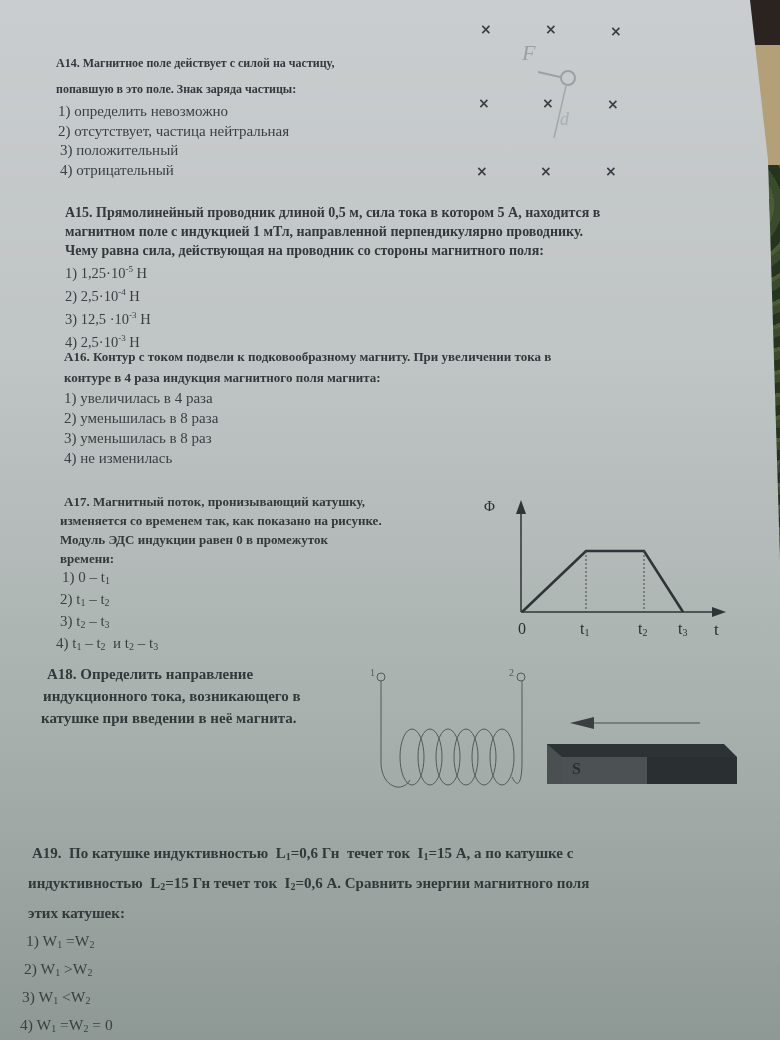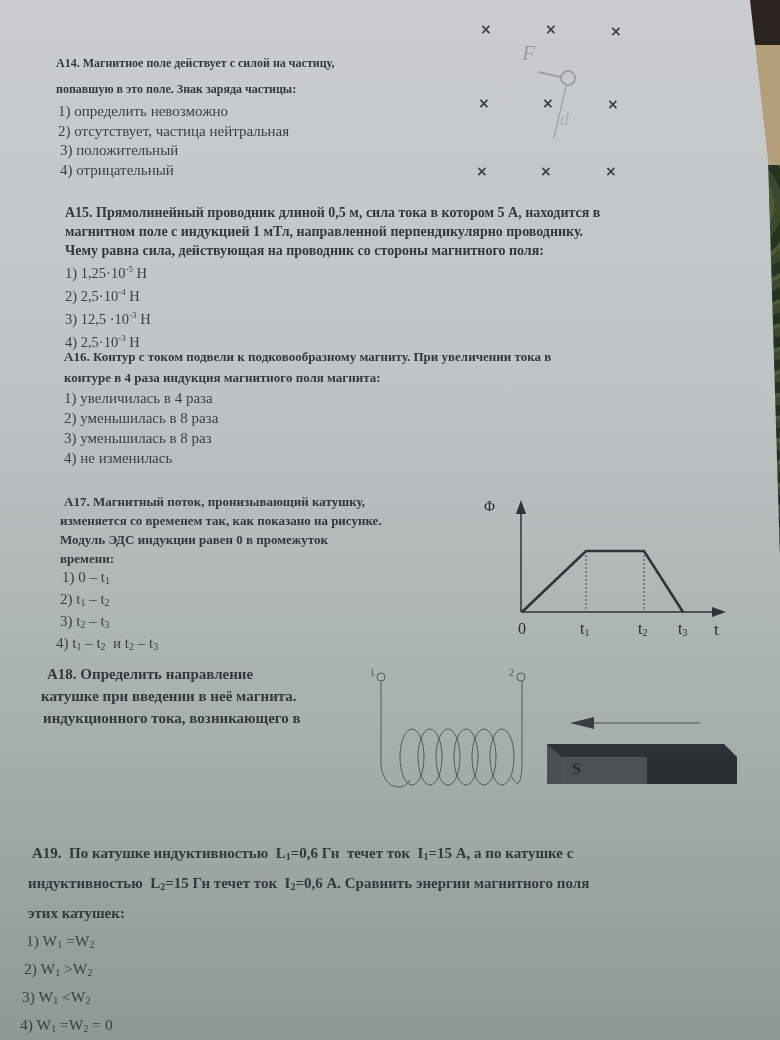--- a/index.html
+++ b/index.html
@@ -170,22 +170,22 @@
     <span style="position:absolute;left:40px;top:126px;font-size:16px;">0</span>
     <span style="position:absolute;left:102px;top:126px;font-size:16px;text-align:center;"><span>t</span><sub>1</sub></span>
     <span style="position:absolute;left:160px;top:126px;font-size:16px;"><span>t</span><sub>2</sub></span>
     <span style="position:absolute;left:200px;top:126px;font-size:16px;"><span>t</span><sub>3</sub></span>
     <span style="position:absolute;left:236px;top:126px;font-size:17px;">t</span>
   </div>
 
   <div class="q" id="a18">
     <div class="q-title">
       <div style="padding-left:9px">А18. Определить направление</div>
+      <div style="padding-left:5px">индукционного тока, возникающего в</div>
       <div style="padding-left:3px">катушке при введении в неё магнита.</div>
-      <div style="padding-left:5px">индукционного тока, возникающего в</div>
     </div>
   </div>
 
   <div class="coil-fig">
     <svg width="380" height="170" viewBox="0 0 380 170">
 
       <circle cx="19" cy="15" r="4" fill="none" stroke="#55595b" stroke-width="1"></circle>
       <circle cx="159" cy="15" r="4" fill="none" stroke="#55595b" stroke-width="1"></circle>
       <line x1="19" y1="19" x2="19" y2="100" stroke="#55595b" stroke-width="1"></line>
       <line x1="160" y1="19" x2="160" y2="100" stroke="#55595b" stroke-width="1"></line>

